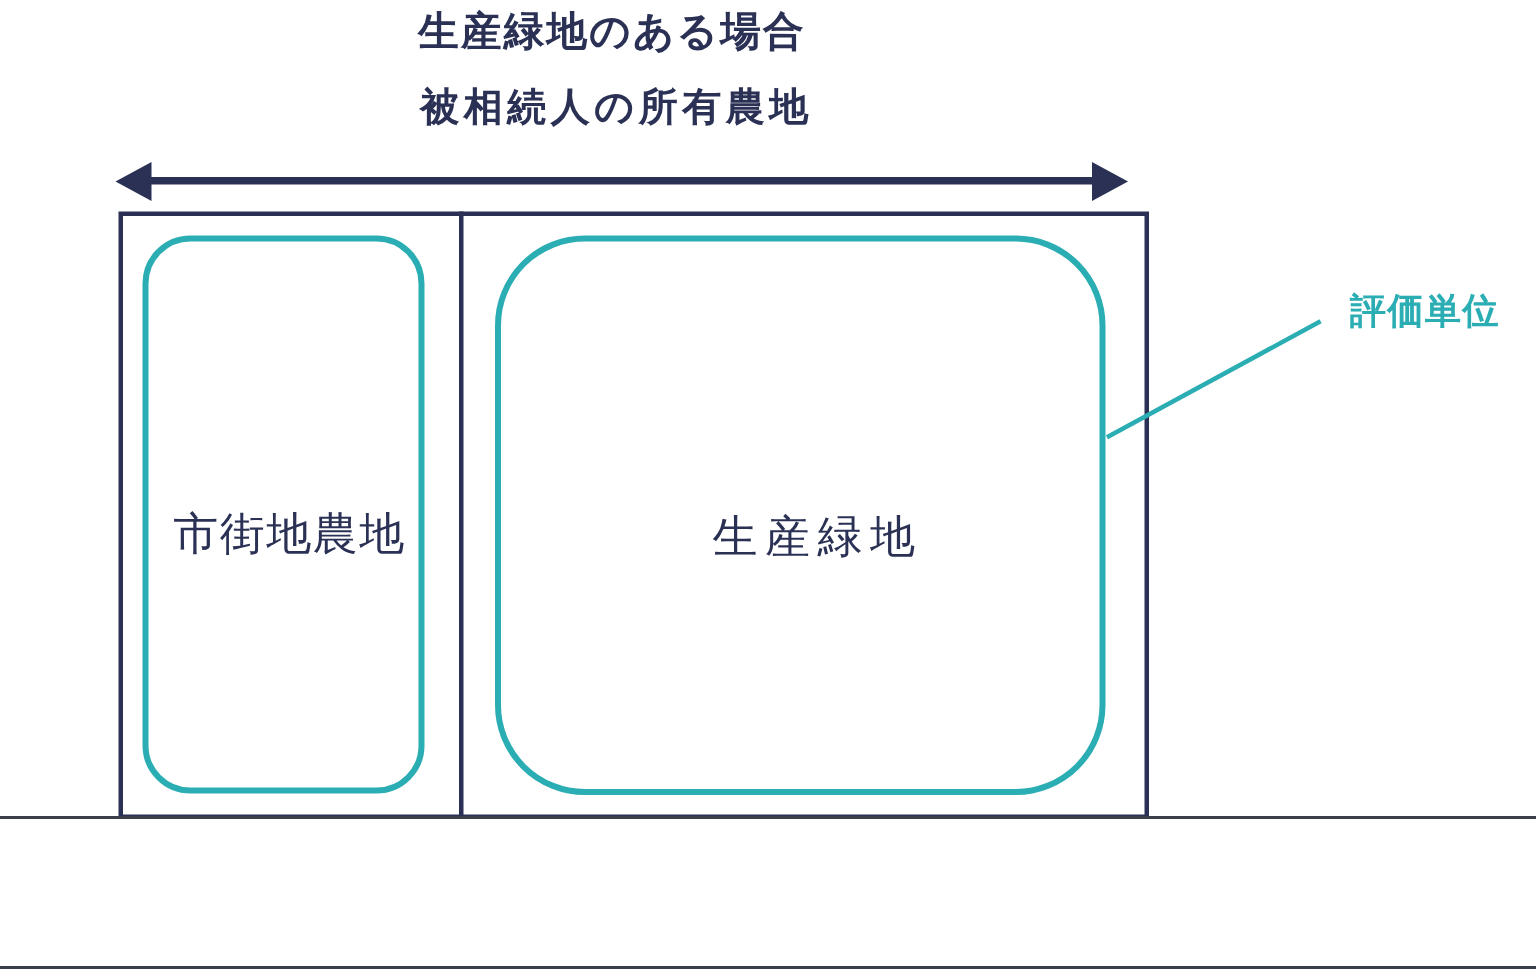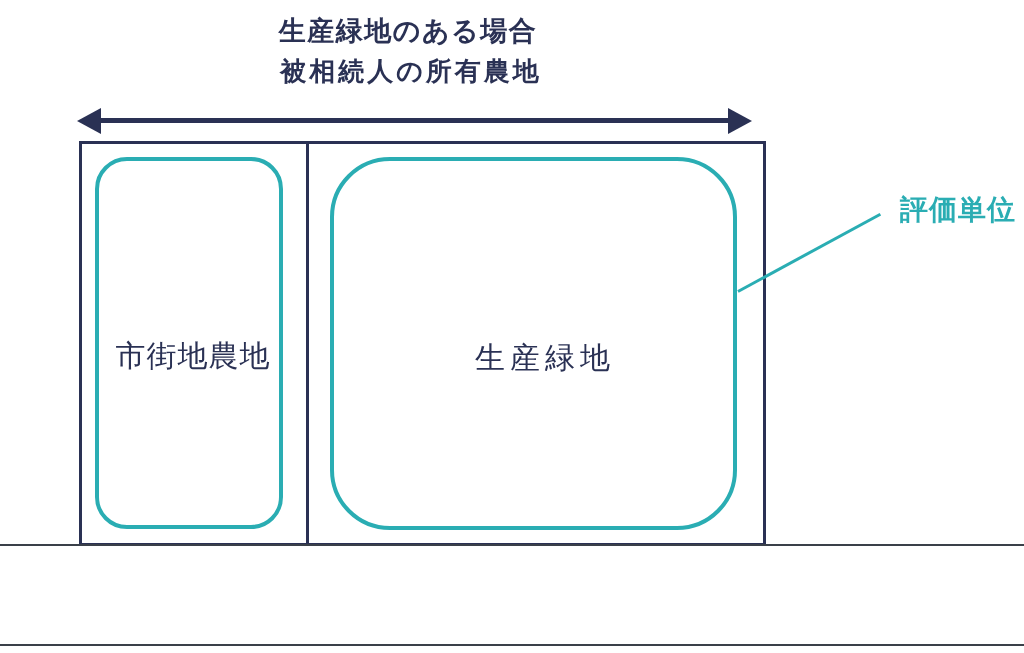--- a/index.html
+++ b/index.html
@@ -16,21 +16,20 @@
     background:#ffffff;
     overflow:hidden;
   }
   .title{
     position:absolute;
     left:248px; top:3px; width:320px;
     text-align:center;
     font-size:27px; font-weight:bold;
     letter-spacing:1.5px;
     color:var(--navy);
-    margin-top:10px;
   }
   .subtitle{
     position:absolute;
     left:251px; top:54px; width:320px;
     text-align:center;
     font-size:26px; font-weight:bold;
     letter-spacing:3px;
     color:var(--navy);
   }
   
@@ -97,21 +96,21 @@
   .leader-line{
     position:absolute;
     left:738px; top:290px; width:162px; height:3px;
     background:var(--teal);
     transform-origin:left center;
     transform:rotate(-28.5deg);
   }
   .annotation-label{
     position:absolute;
     left:900px; top:191px;
-    font-size:28px; font-weight:bold;
+    font-size:24px; font-weight:bold;
     letter-spacing:1px;
     color:var(--teal);
     white-space:nowrap;
   }
   
   .ground{
     position:absolute;
     left:0; width:1024px; height:2px;
     background:var(--line);
   }

